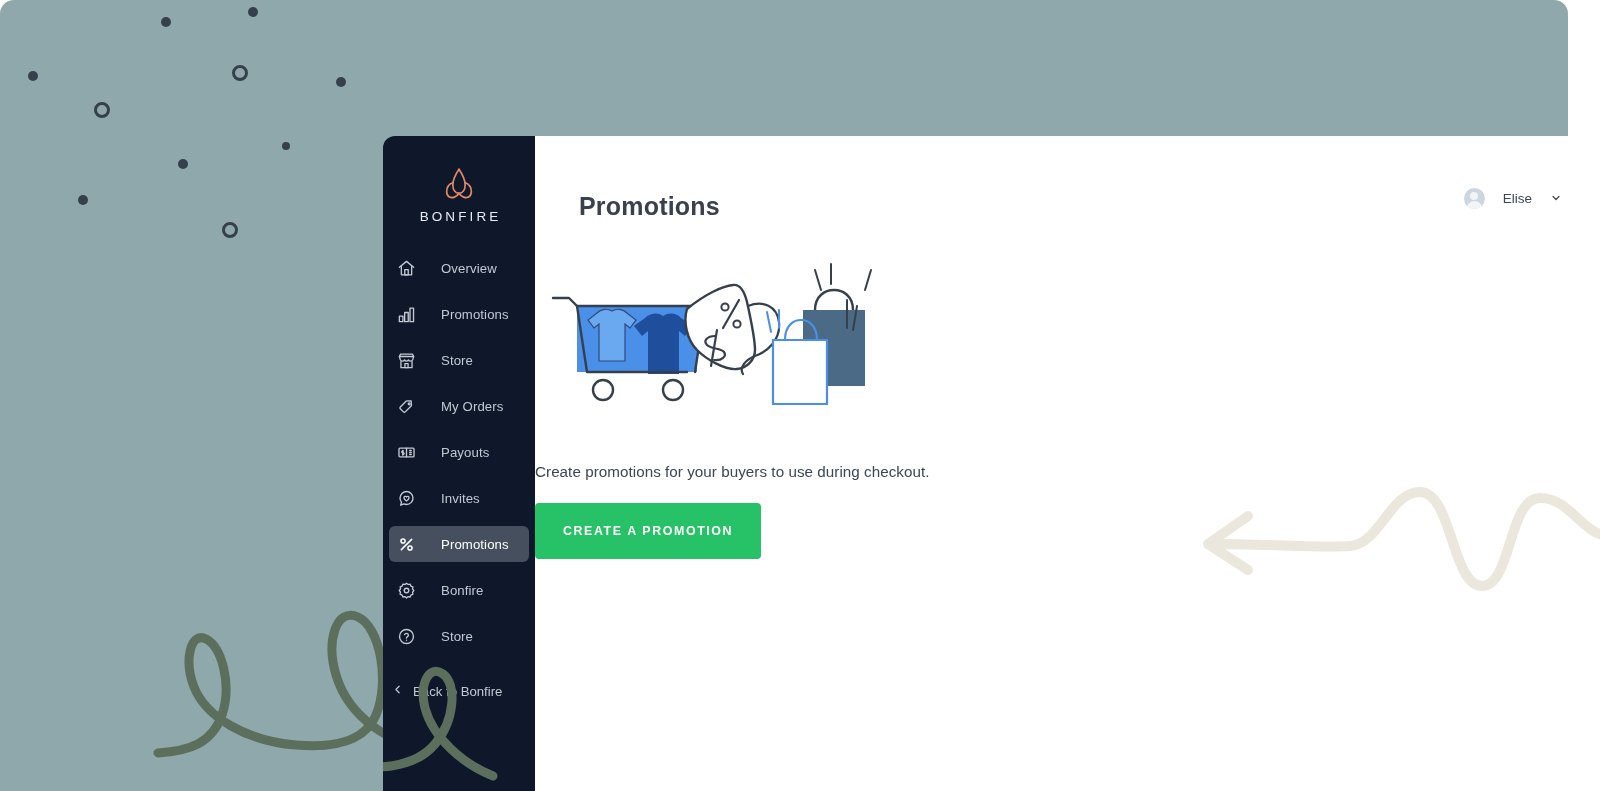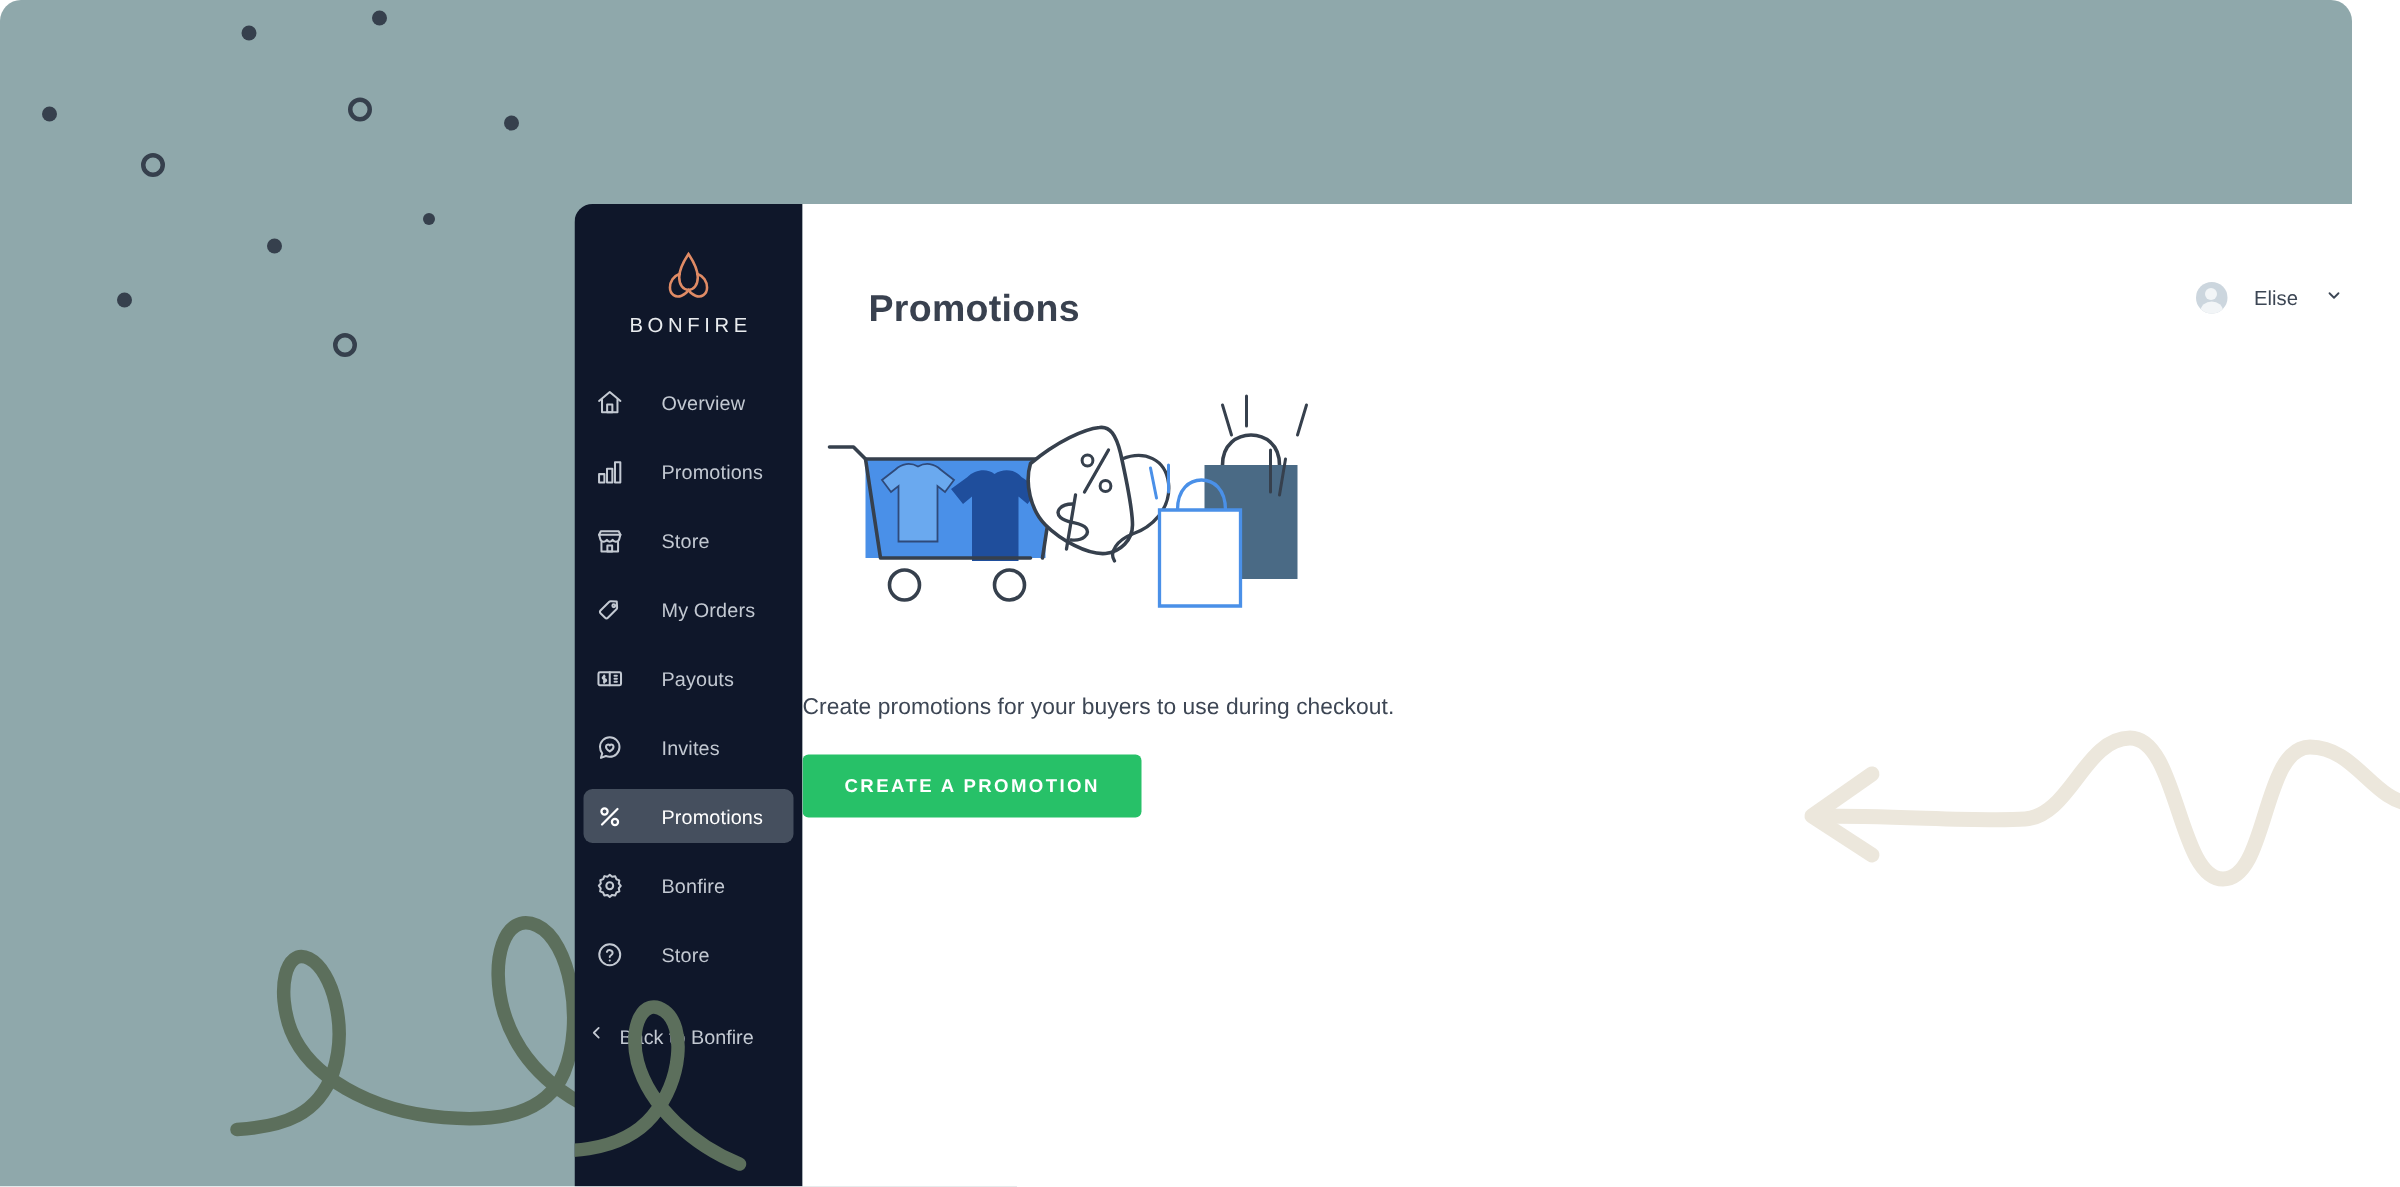--- a/index.html
+++ b/index.html
@@ -209,21 +209,21 @@
     margin-top: 23px;
     background: #2ecc71;
     background: #27c168;
     border: none;
     border-radius: 4px;
     color: #ffffff;
     font-size: 12.4px;
     font-weight: 700;
     letter-spacing: 1.6px;
     padding: 0 28px;
-    height: 42px;
+    height: 56px;
     cursor: pointer;
     font-family: "Liberation Sans", sans-serif;
   }
 
   .arrow-cream {
     position: absolute;
     left: 655px; top: 338px;
     width: 420px; height: 130px;
     pointer-events: none;
   }

